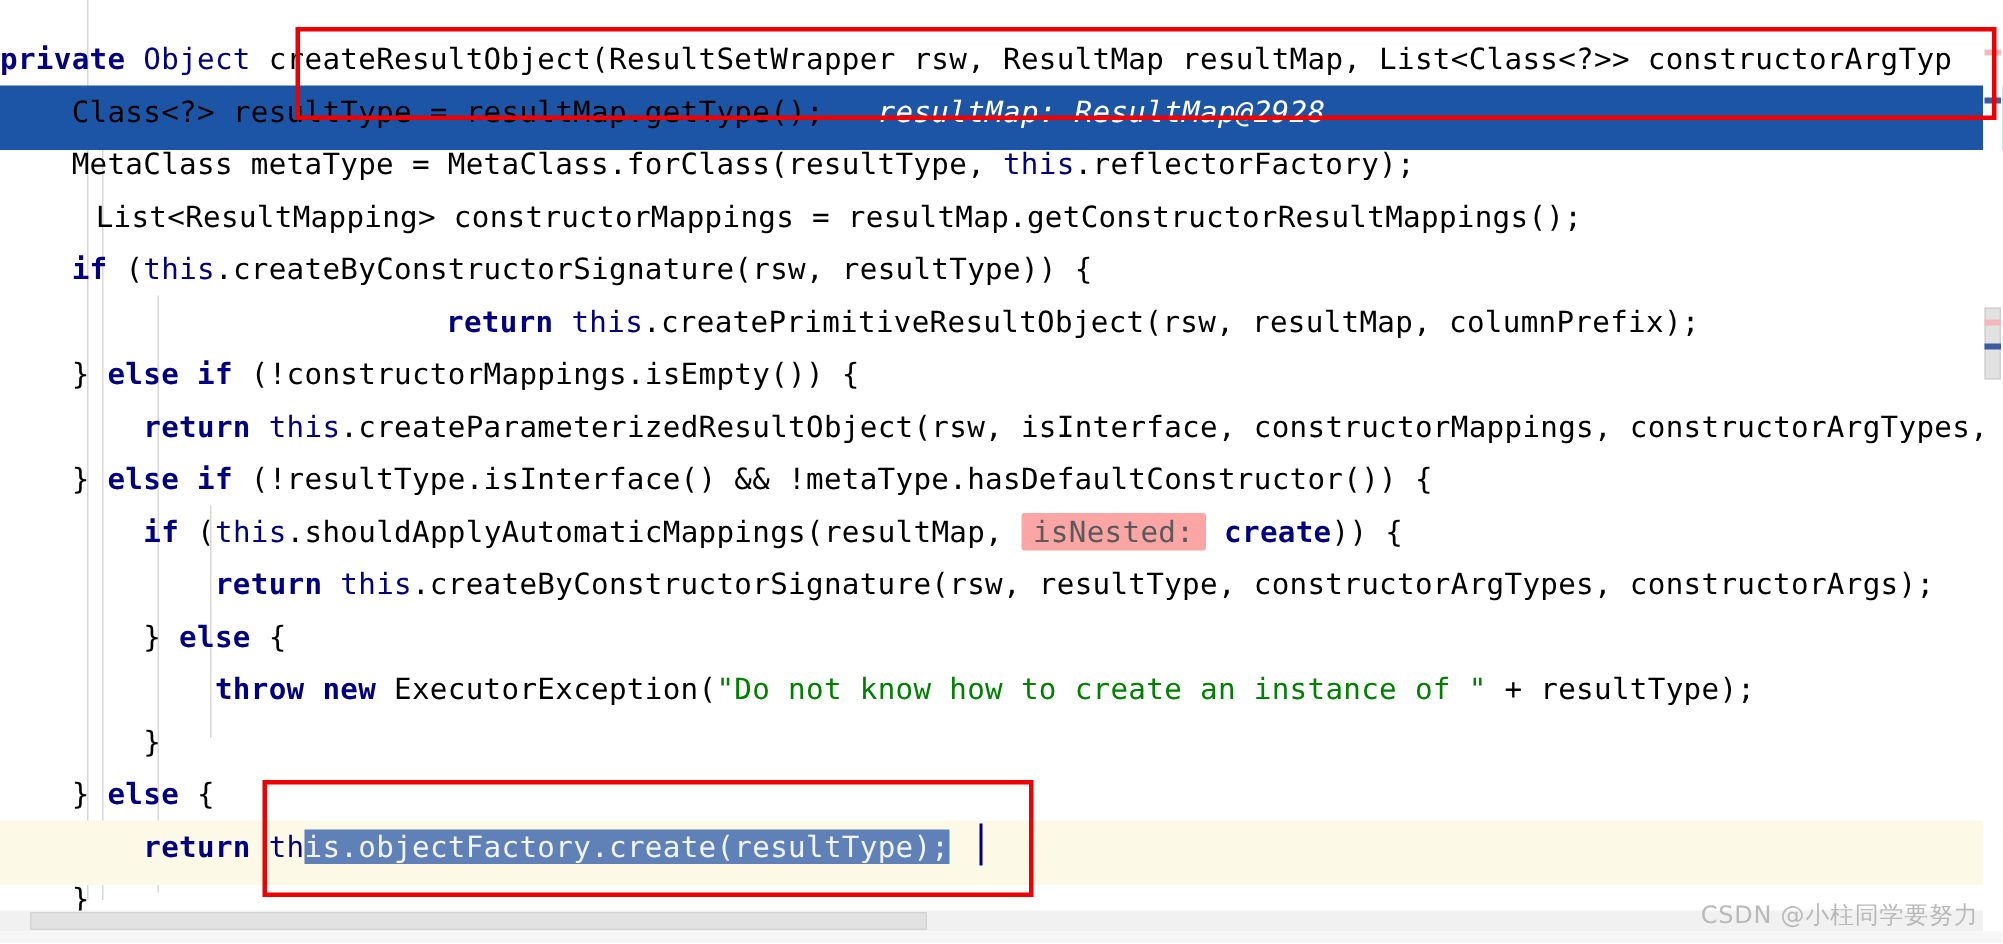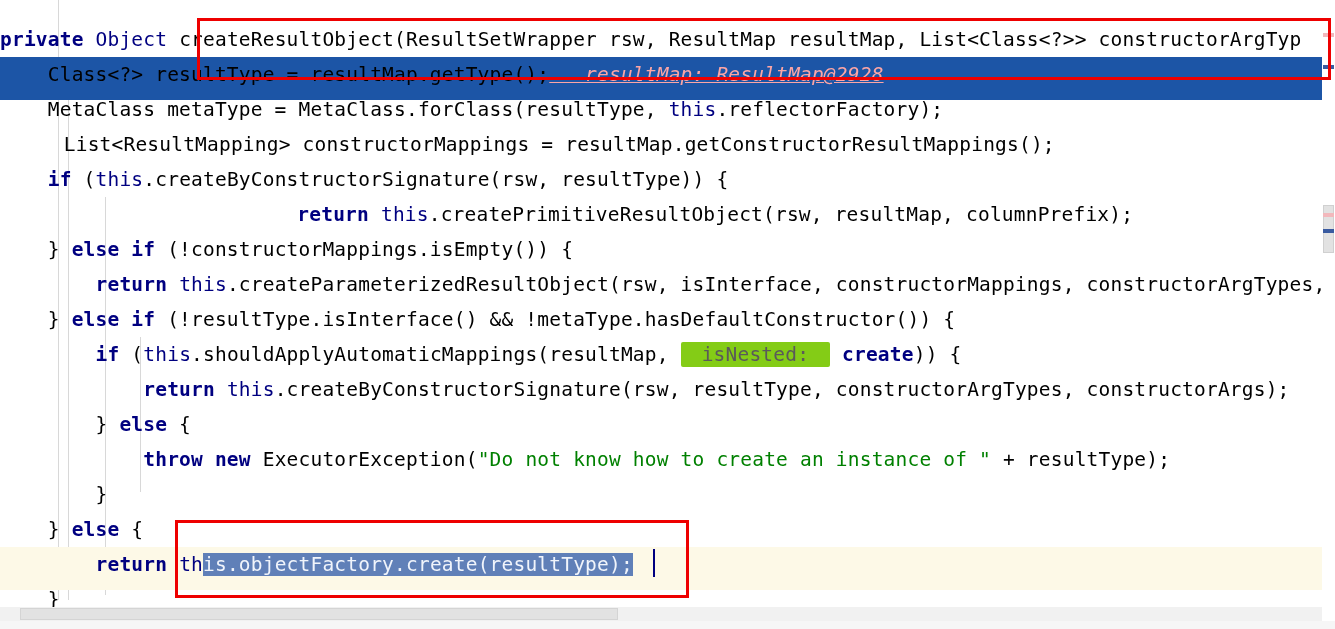--- a/index.html
+++ b/index.html
@@ -35,25 +35,25 @@
   .line .txt{display:inline-block;padding-left:0;}
   .line.debug{ background:#1c55a6; color:#ffffff; }
   .line.current{ background:#fdf9e7; }
 
   .kw{color:#000080;font-weight:bold;}
   .kw2{color:#000080;}
   .str{color:#008000;}
   .plain{color:#000000;}
   .this{color:#000080;font-weight:normal;}
   .hint{
-    color:#fca5a5;font-style:italic;text-decoration:underline;
+    color:#ffffff;font-style:italic;
   }
   .phint{
-    background:#84cc16;color:#5a5a5a;
-    border-radius:2px;padding:1px 21px;font-style:normal;
+    background:#fca5a5;color:#5a5a5a;
+    border-radius:2px;padding:1px 8px;font-style:normal;
   }
   .sel{
     background:#6080b8;color:#f0f4fb;
   }
   
   .redbox{
     position:absolute;
     border:3px solid #ee0000;
     box-sizing:border-box;
     pointer-events:none;
@@ -135,13 +135,14 @@
 
   <div class="hscroll"></div>
   <div class="hthumb" id="hthumb" style="left: 20px; width: 598px;"></div>
   <div class="hscroll-track-bottom"></div>
 
   <div id="annotations">
       <div class="redbox" style="left: 197px; top: 18px; width: 1134px; height: 62px;"></div>
       <div class="redbox" style="left: 175px; top: 520px; width: 514px; height: 78px;"></div>
     </div>
 
+  <div class="watermark">CSDN @小柱同学要努力</div>
 </div>
 
 </body></html>

